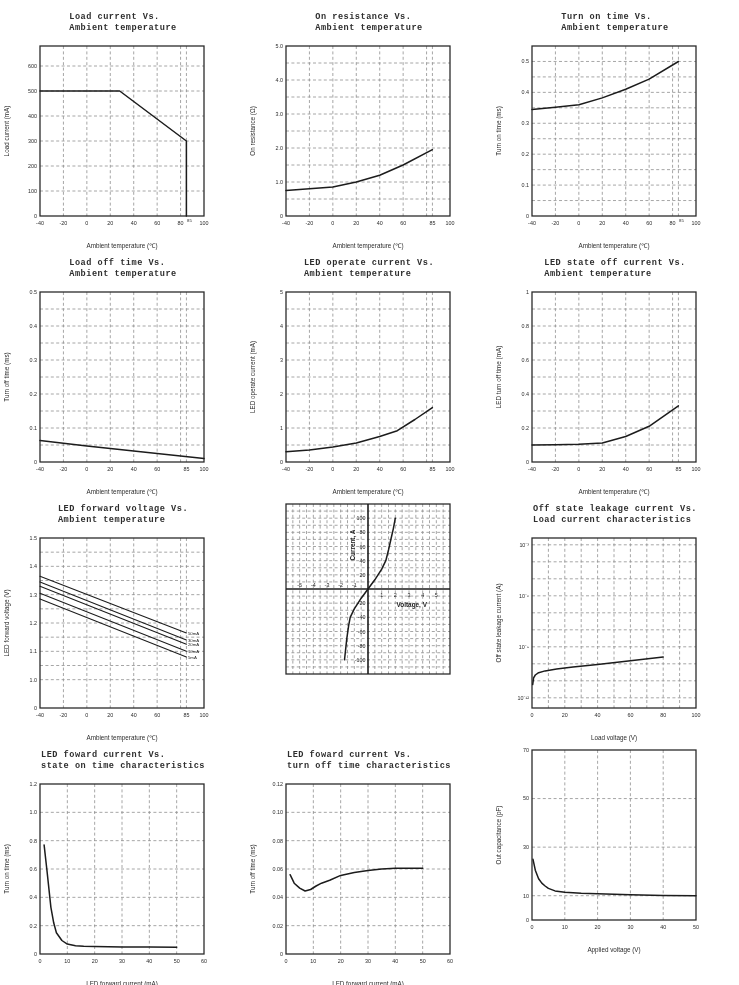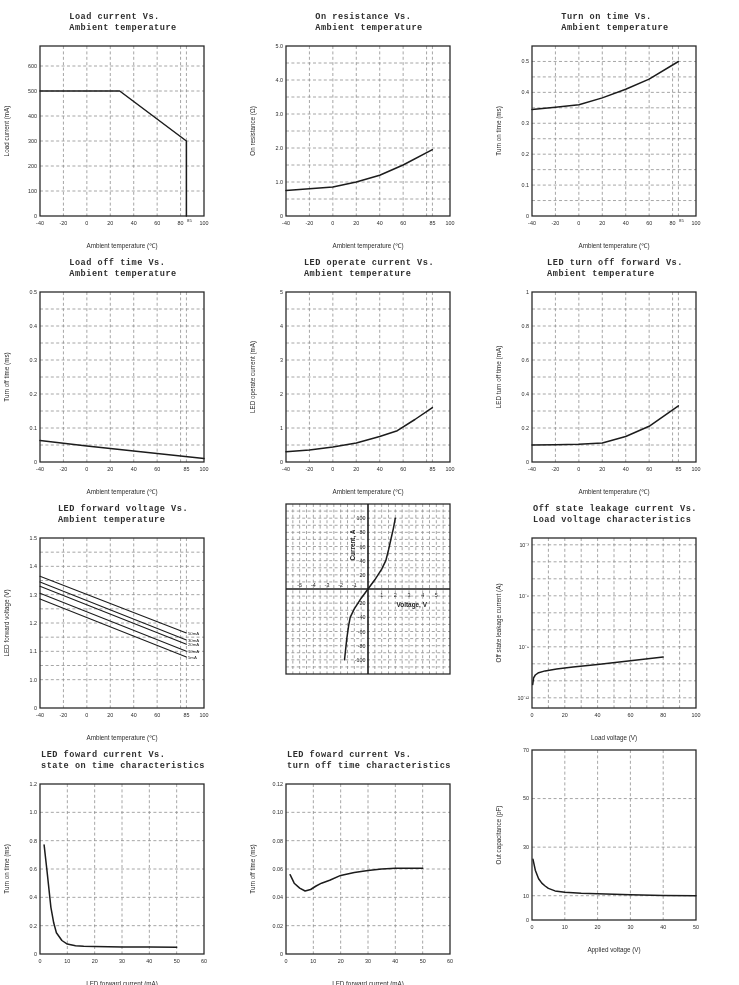--- a/index.html
+++ b/index.html
@@ -222,21 +222,21 @@
         <text x="37" y="77.9" text-anchor="end" class="tick">3</text>
         <text x="37" y="43.9" text-anchor="end" class="tick">4</text>
         <text x="37" y="9.9" text-anchor="end" class="tick">5</text>
         <text x="122" y="210" text-anchor="middle" class="axis">Ambient temperature (℃)</text>
         <text x="9" y="93" text-anchor="middle" class="axis" transform="rotate(-90 9 93)">LED operate current (mA)</text>
         <polyline points="40.0,167.8 63.4,166.1 86.9,163.0 110.3,159.0 133.7,152.5 151.3,146.7 168.9,135.5 186.4,123.6" class="curve"></polyline>
       </svg>
   </figure>
 
   <figure class="cell">
-    <figcaption class="title"><span class="tt"><span>LED turn off forward Vs.</span><br><span>Ambient temperature</span></span></figcaption>
+    <figcaption class="title"><span class="tt"><span>LED state off current Vs.</span><br><span>Ambient temperature</span></span></figcaption>
     <svg class="plot" viewBox="0 0 246 212">
         <line x1="63.42857142857143" y1="8" x2="63.42857142857143" y2="178" class="gridline"></line>
         <line x1="86.85714285714286" y1="8" x2="86.85714285714286" y2="178" class="gridline"></line>
         <line x1="110.28571428571428" y1="8" x2="110.28571428571428" y2="178" class="gridline"></line>
         <line x1="133.71428571428572" y1="8" x2="133.71428571428572" y2="178" class="gridline"></line>
         <line x1="157.14285714285714" y1="8" x2="157.14285714285714" y2="178" class="gridline"></line>
         <line x1="180.57142857142856" y1="8" x2="180.57142857142856" y2="178" class="gridline"></line>
         <line x1="186.42857142857144" y1="8" x2="186.42857142857144" y2="178" class="gridline"></line>
         <line x1="40" y1="161" x2="204" y2="161" class="gridline"></line>
         <line x1="40" y1="144" x2="204" y2="144" class="gridline"></line>
@@ -388,21 +388,21 @@
         <text x="119.5" y="137.5" text-anchor="end" class="tick">-60</text>
         <text x="119.5" y="151.66666666666666" text-anchor="end" class="tick">-80</text>
         <text x="119.5" y="165.83333333333334" text-anchor="end" class="tick">-100</text>
         <text x="109" y="49.08333333333334" text-anchor="middle" class="axisbold" transform="rotate(-90 109 49.08333333333334)">Current, A</text>
         <text x="165.73333333333332" y="111" text-anchor="middle" class="axisbold">Voltage, V</text>
         <polyline points="98.5,163.8 100.8,142.6 102.6,129.8 104.2,121.3 108.3,112.8 115.2,102.2 122.0,93.0 128.8,83.8 135.7,73.2 139.8,64.7 142.5,54.0 145.2,42.0 147.3,32.8 149.3,22.2" class="curve"></polyline>
       </svg>
   </figure>
 
   <figure class="cell">
-    <figcaption class="title"><span class="tt"><span>Off state leakage current Vs.</span><br><span>Load voltage characteristics</span></span></figcaption>
+    <figcaption class="title"><span class="tt"><span>Off state leakage current Vs.</span><br><span>Load current characteristics</span></span></figcaption>
     <svg class="plot" viewBox="0 0 246 212">
         <line x1="56.400000000000006" y1="8" x2="56.400000000000006" y2="178" class="gridline"></line>
         <line x1="72.80000000000001" y1="8" x2="72.80000000000001" y2="178" class="gridline"></line>
         <line x1="89.19999999999999" y1="8" x2="89.19999999999999" y2="178" class="gridline"></line>
         <line x1="105.60000000000001" y1="8" x2="105.60000000000001" y2="178" class="gridline"></line>
         <line x1="122" y1="8" x2="122" y2="178" class="gridline"></line>
         <line x1="138.39999999999998" y1="8" x2="138.39999999999998" y2="178" class="gridline"></line>
         <line x1="154.8" y1="8" x2="154.8" y2="178" class="gridline"></line>
         <line x1="171.20000000000002" y1="8" x2="171.20000000000002" y2="178" class="gridline"></line>
         <line x1="187.6" y1="8" x2="187.6" y2="178" class="gridline"></line>

